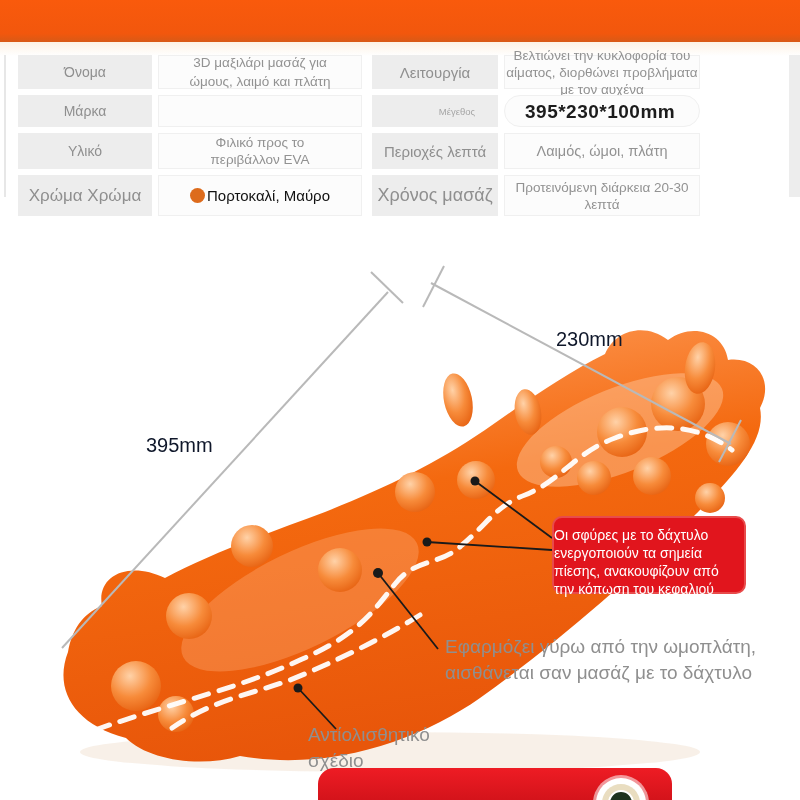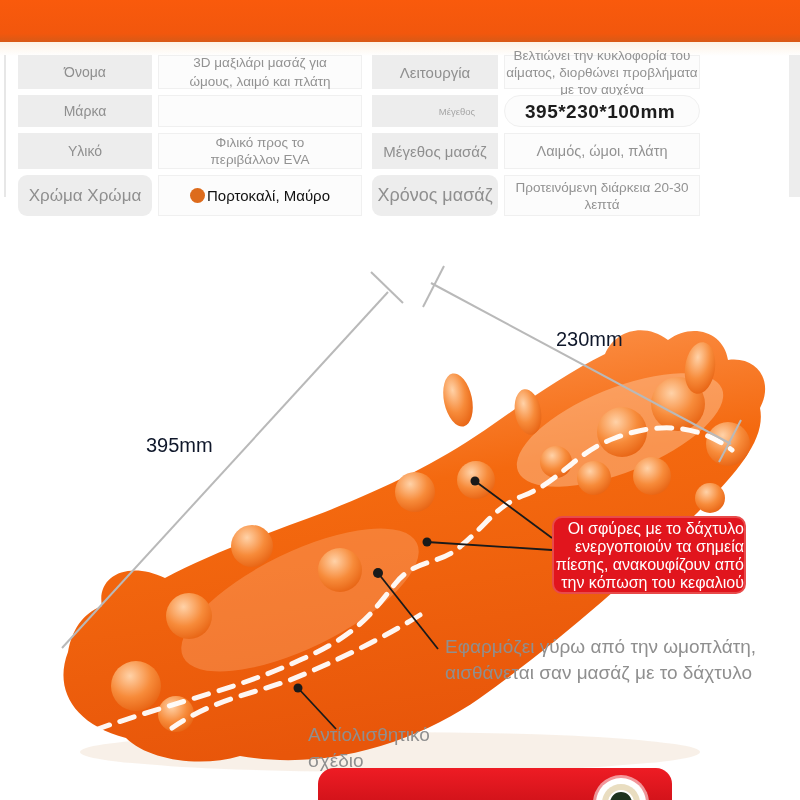--- a/index.html
+++ b/index.html
@@ -15,38 +15,38 @@
   
   .spec-grid{position:absolute;display:grid;gap:6px;background:#ffffff;}
   .spec-grid.left{left:18px;top:55px;width:344px;grid-template-columns:134px 1fr;
     grid-template-rows:34px 32px 36px 41px;}
   .spec-grid.right{left:372px;top:55px;width:328px;grid-template-columns:126px 1fr;
     grid-template-rows:34px 32px 36px 41px;}
   .cell{display:flex;align-items:center;justify-content:center;text-align:center;}
   .lbl{background:#ededed;color:#8f8f8f;font-size:14px;}
   .val{background:#fcfcfc;border:1px solid #f0f0f0;color:#929292;font-size:13.5px;
     line-height:17px;overflow:visible;}
-  .lbl.big{font-size:17px;border-radius:9px;}
+  .lbl.big{font-size:17px;}
   .lbl.tiny{font-size:9.5px;color:#a5a5a5;padding-left:44px;}
   .val.name{line-height:19px;}
   .val.size{justify-content:flex-start;padding-left:20px;font-size:19px;font-weight:bold;
     color:#1c1c1c;letter-spacing:.5px;border-radius:16px;}
   .val.dark{color:#111;font-size:15px;}
   .val .wrapbox{max-width:160px;}
   .val .wrapbox.wide{max-width:300px;}
   .swatch{display:inline-block;width:15px;height:15px;border-radius:50%;
     vertical-align:-2px;margin-right:2px;}
   .table-edge-left{position:absolute;left:4px;top:55px;width:2px;height:142px;background:#e7e7e7;}
   .table-edge-right{position:absolute;left:789px;top:55px;width:11px;height:142px;background:#ededed;}
   
   .dim-label{position:absolute;color:#0f172a;font-size:20px;}
   .note{position:absolute;color:#8f8f8f;font-size:19px;line-height:26px;}
   .pressure-box{position:absolute;left:552px;top:516px;width:194px;height:78px;
     background:#e1151d;border:2px solid #e84b4b;border-radius:10px;box-sizing:border-box;
-    color:#ffffff;font-size:16px;line-height:18px;text-align:right;padding-top:2px;}
+    color:#ffffff;font-size:14px;line-height:18px;text-align:left;padding-top:8px;}
   .pressure-box span{display:block;}
   
   .bottom-banner{position:absolute;left:318px;top:768px;width:354px;height:40px;
     background:linear-gradient(#ee1c24,#cd1118);border-radius:16px 16px 0 0;}
   .badge{position:absolute;left:278px;top:10px;width:50px;height:50px;border-radius:50%;
     background:#fff;display:flex;align-items:center;justify-content:center;
     box-shadow:0 0 0 3px rgba(255,255,255,.55);}
   .badge-mid{width:38px;height:38px;border-radius:50%;background:#e9ddc0;
     display:flex;align-items:center;justify-content:center;}
   .badge-core{width:26px;height:26px;border-radius:50%;background:#1e3320;
@@ -80,21 +80,21 @@
   </div>
 </div>
 
 <div class="spec-grid right">
   <div class="cell lbl" style="font-size:15px">Λειτουργία</div>
   <div class="cell val">
       <div class="wrapbox wide">Βελτιώνει την κυκλοφορία του αίματος, διορθώνει προβλήματα με τον αυχένα</div>
     </div>
   <div class="cell lbl tiny">Μέγεθος</div>
   <div class="cell val size">395*230*100mm</div>
-  <div class="cell lbl" style="font-size:15px">Μέγεθος μασάζ</div>
+  <div class="cell lbl" style="font-size:15px">Περιοχές λεπτά</div>
   <div class="cell val" style="font-size:14.5px">Λαιμός, ώμοι, πλάτη</div>
   <div class="cell lbl big" style="font-size:18px">Χρόνος μασάζ</div>
   <div class="cell val">Προτεινόμενη διάρκεια 20-30 λεπτά</div>
 </div>
 
 <svg width="800" height="800" viewBox="0 0 800 800">
   <defs>
     <linearGradient id="bodyGrad" x1="0" y1="0" x2="0.25" y2="1">
       <stop offset="0" stop-color="#ffa262"></stop>
       <stop offset="0.45" stop-color="#f4690f"></stop>

